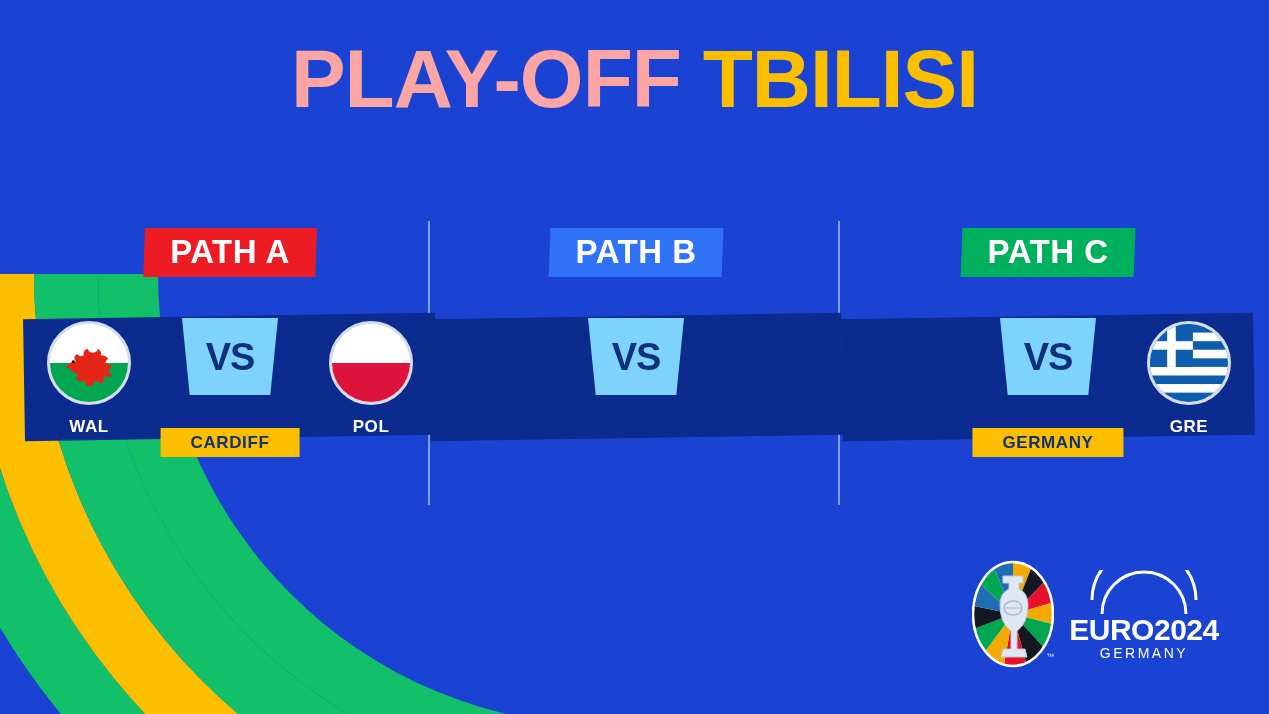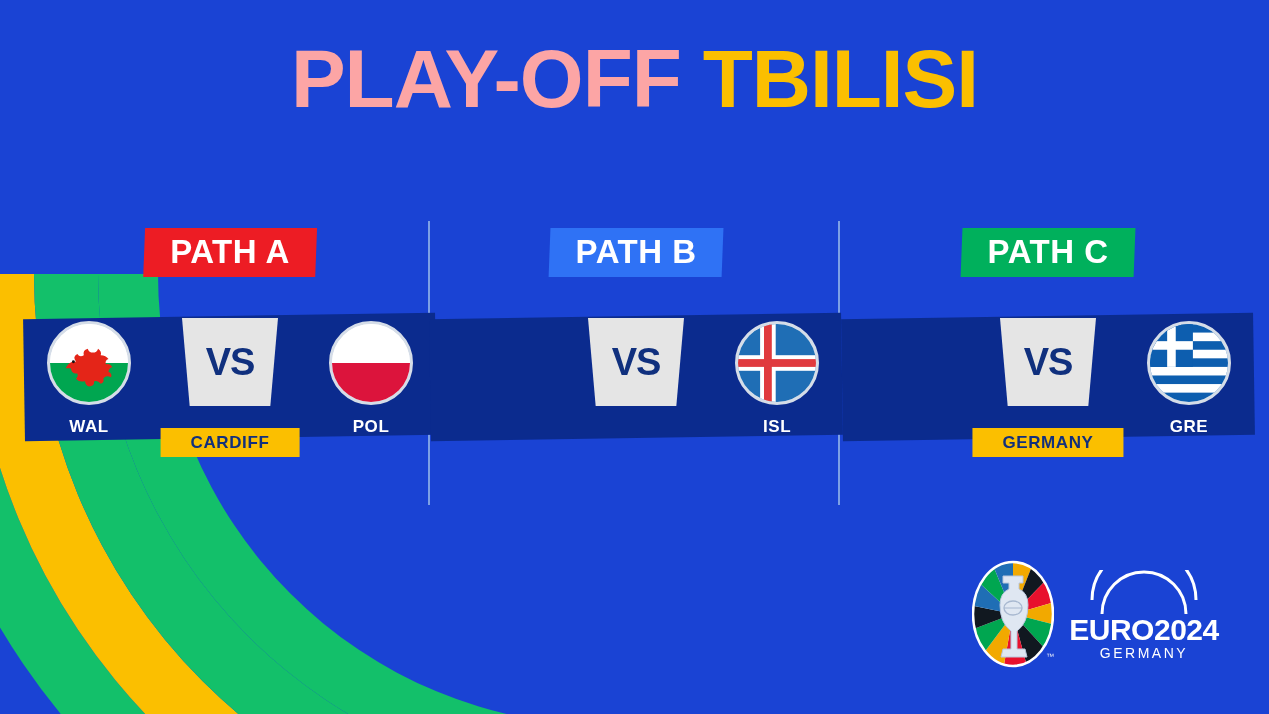--- a/index.html
+++ b/index.html
@@ -129,22 +129,22 @@
     color: #ffffff;
     letter-spacing: .6px;
   }
 
   .vs-shield {
     position: absolute;
     top: 2px;
     left: 50%;
     transform: translateX(-50%);
     width: 96px;
-    height: 88px;
-    background: #e5e5e5;
+    height: 77px;
+    background: #7dd3fc;
     clip-path: polygon(0% 0%, 100% 0%, 92% 100%, 8% 100%);
     display: flex;
     align-items: center;
     justify-content: center;
   }
   .vs-shield .vs-text {
     font-size: 38px;
     font-weight: 700;
     color: #10307e;
     letter-spacing: -1px;
@@ -321,32 +321,20 @@
     </div>
 
     <div class="match-panel" style="background: rgb(11, 43, 142);"></div>
 
     <div class="match-inner">
 
       <div class="vs-shield">
         <span class="vs-text">VS</span>
       </div>
 
-      <div class="flag-slot right">
-        <div class="flag-disc">
-          <svg viewBox="0 0 60 60" xmlns="http://www.w3.org/2000/svg">
-            <rect x="0" y="0" width="60" height="60" fill="#1f6eb5"></rect>
-            <rect x="0" y="24" width="60" height="12" fill="#ffffff"></rect>
-            <rect x="17" y="0" width="12" height="60" fill="#ffffff"></rect>
-            <rect x="0" y="27" width="60" height="6" fill="#e03a3e"></rect>
-            <rect x="20" y="0" width="6" height="60" fill="#e03a3e"></rect>
-          </svg>
-        </div>
-        <div class="team-code">ISL</div>
-      </div>
 
     </div>
   </div>
 
   <div id="path-col-c" class="path-col">
     <div class="path-badge" style="background:#00b05c">
       <span>PATH C</span>
     </div>
 
     <div class="match-panel" style="background: rgb(11, 43, 142);"></div>

